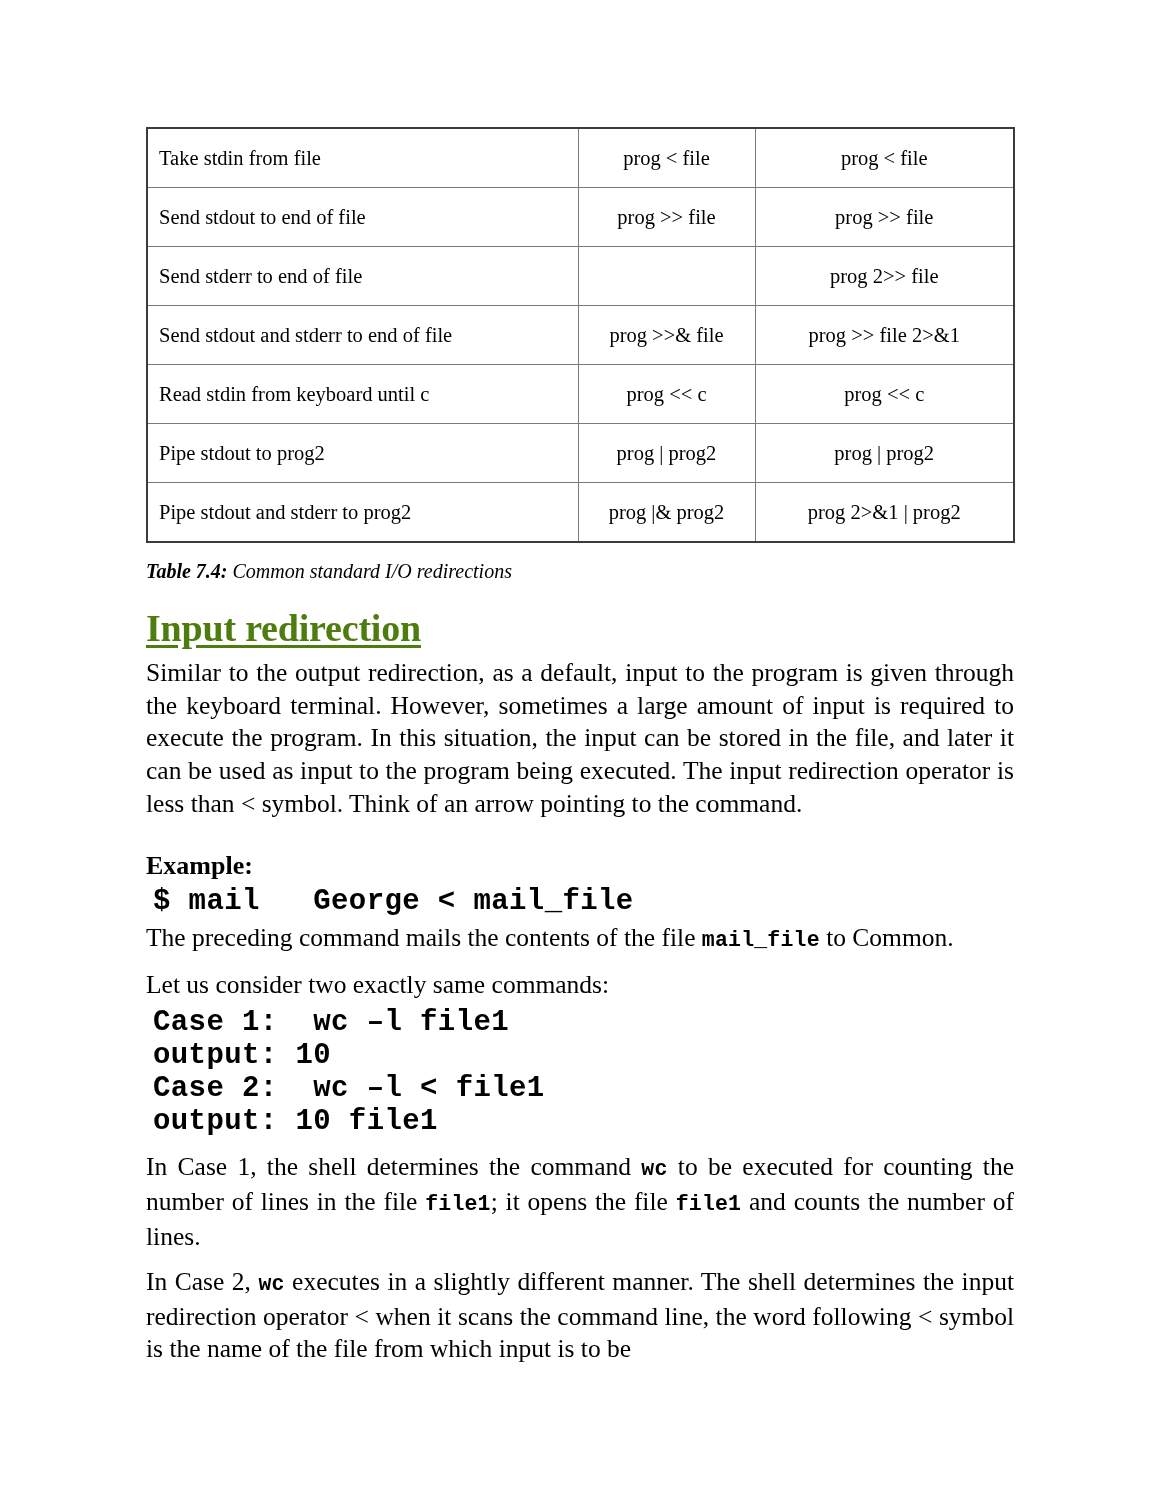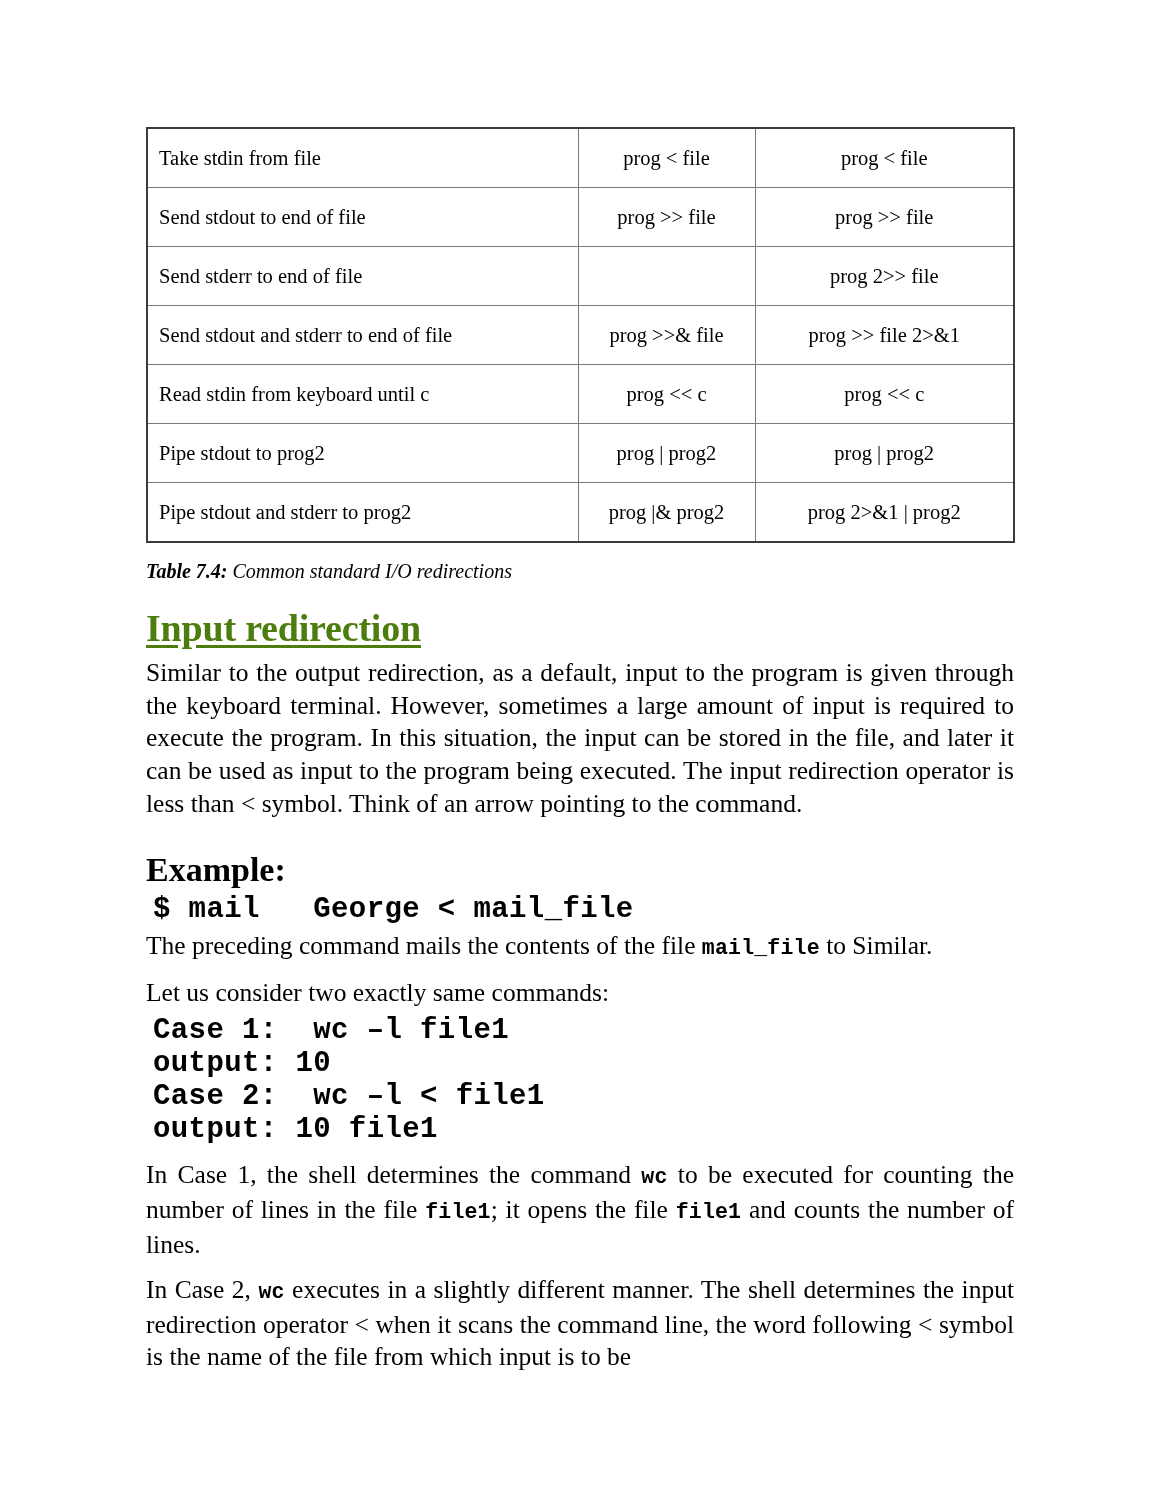--- a/index.html
+++ b/index.html
@@ -104,21 +104,21 @@
 
   p.body code, span.mono {
     font-family: "Liberation Mono", "DejaVu Sans Mono", monospace;
     font-weight: bold;
     font-size: 21.5px;
     letter-spacing: 0.2px;
     margin-top: 28px;
   }
 
   h2.example-heading {
-    font-size: 34px;
+    font-size: 26px;
     font-weight: bold;
     margin: 18px 0 4px 0;
     font-family: "Liberation Serif", "DejaVu Serif", serif;
   }
 
   pre.code {
     font-family: "Liberation Mono", "DejaVu Sans Mono", monospace;
     font-weight: bold;
     font-size: 29px;
     line-height: 33px;
@@ -187,21 +187,21 @@
     <h1 class="section-heading">Input redirection</h1>
 
     <p class="body">Similar to the output redirection, as a default, input to the program is given through the keyboard terminal. However, sometimes a large amount of input is required to execute the program. In this situation, the input can be stored in the file, and later it can be used as input to the program being executed. The input redirection operator is less than &lt; symbol. Think of an arrow pointing to the command.</p>
 
     <div class="gap-sm"></div>
 
     <h2 class="example-heading">Example:</h2>
 
     <pre class="code">$ mail   George &lt; mail_file</pre>
 
-    <p class="body"><span>The  preceding  command  mails  the  contents  of  the  file </span><span class="mono">mail_file</span><span> to Similar.</span></p>
+    <p class="body"><span>The  preceding  command  mails  the  contents  of  the  file </span><span class="mono">mail_file</span><span> to Common.</span></p>
 
     <div class="gap-sm"></div>
 
     <p class="body nojust">Let us consider two exactly same commands:</p>
 
     <pre class="code block">Case 1:  wc –l file1
 output: 10
 Case 2:  wc –l &lt; file1
 output: 10 file1</pre>
 

